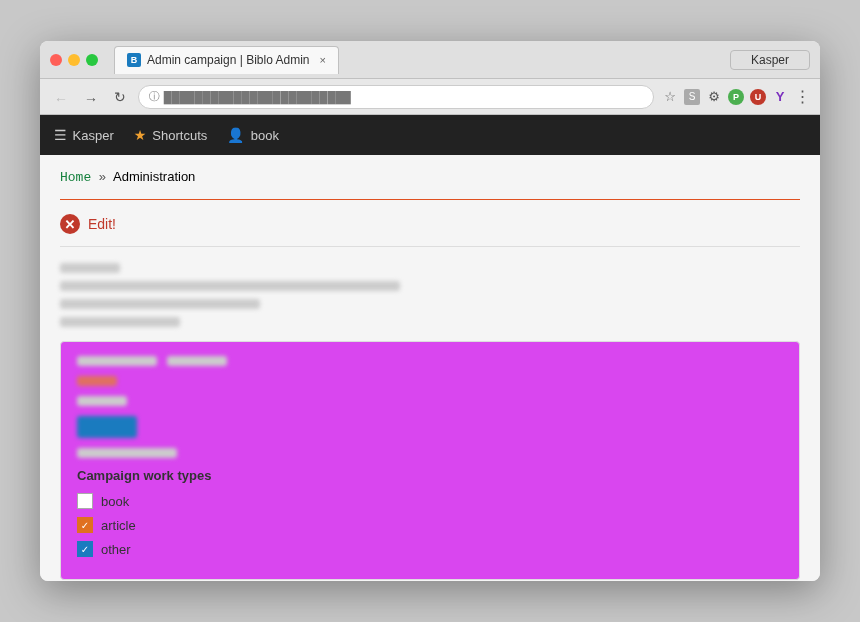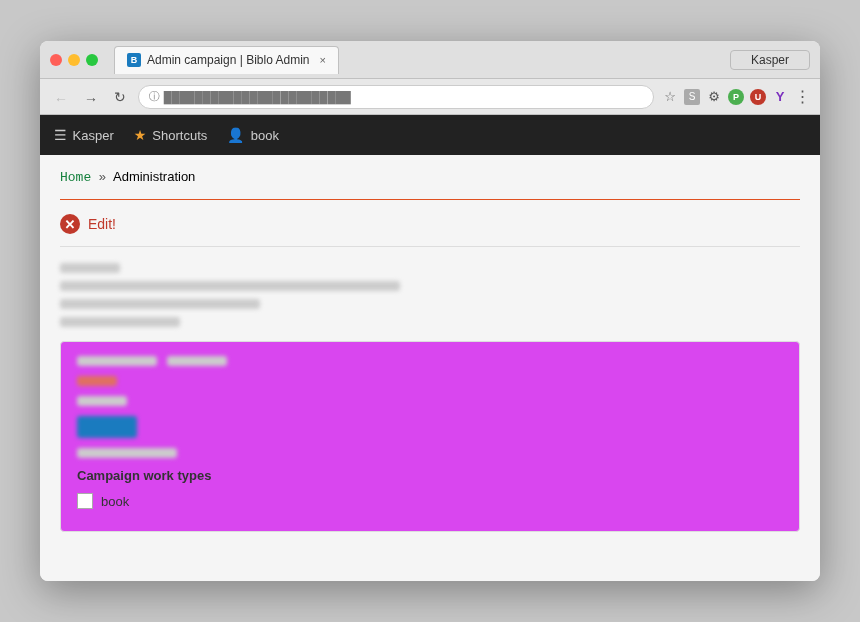--- a/index.html
+++ b/index.html
@@ -455,19 +455,27 @@
         <div class="blurred-input" style="width:100px;"></div>
       </div>
 
       <div class="section-label">Campaign work types</div>
 
       <div class="checkbox-item">
         <div class="checkbox-box"></div>
         <span>book</span>
       </div>
 
-
-
+      <div class="checkbox-item">
+        <div class="checkbox-box checked-orange"></div>
+        <span>article</span>
+      </div>
+
+
+      <div class="checkbox-item">
+        <div class="checkbox-box checked-blue"></div>
+        <span>other</span>
+      </div>
 
     </div>
 
   </div>
 </div>
 
 </body></html>

